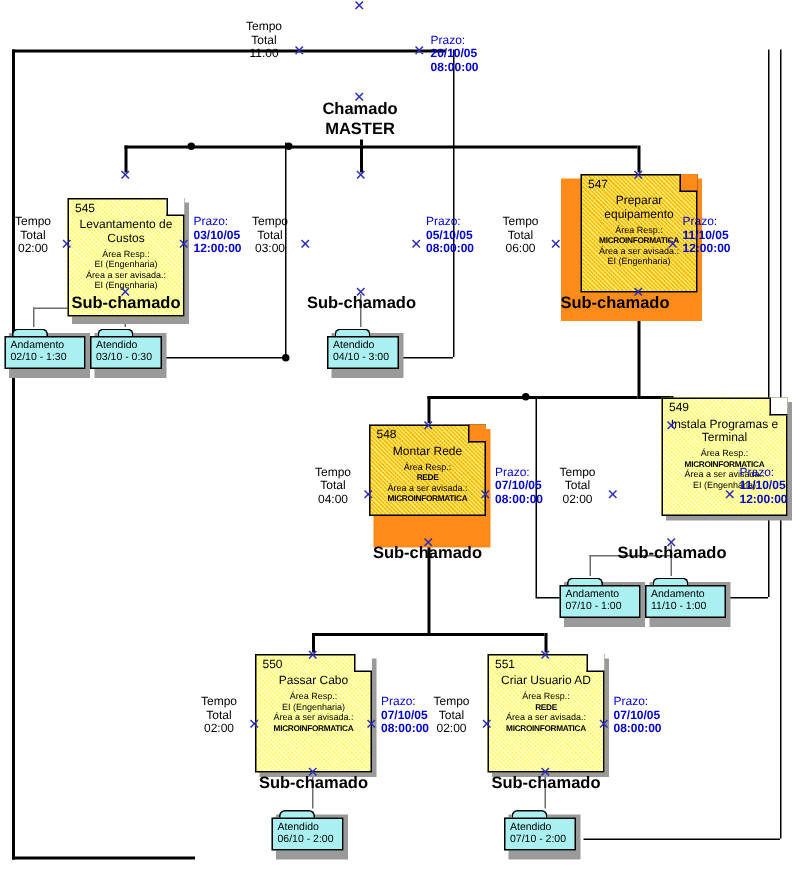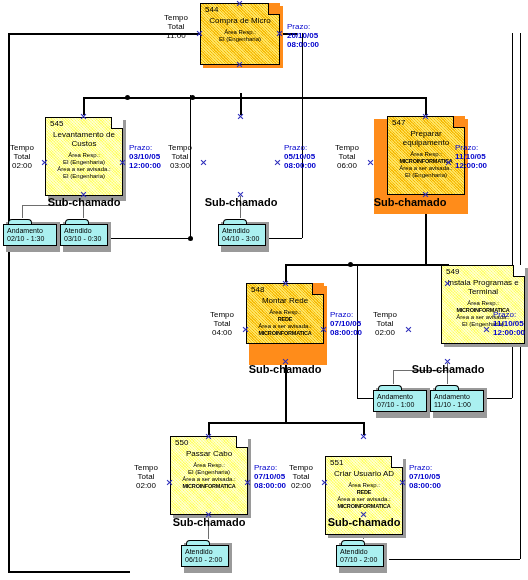--- a/index.html
+++ b/index.html
@@ -119,48 +119,40 @@
   <div class="ln thick h" style="left:208px; top:422px; width:155px;"></div>
   <div class="ln thick v" style="left:208px; top:422px; height:13px;"></div>
   <div class="ln thick v" style="left:363px; top:422px; height:13px;"></div>
 
   <div class="ln v gray" style="left:208px; top:516px; height:23px;"></div>
   <div class="ln v gray" style="left:363px; top:516px; height:23px;"></div>
   <div class="ln h" style="left:389px; top:559px; width:131px;"></div>
   <div class="ln v" style="left:520px; top:33px;  height:526px;"></div>
   <div class="ln h" style="left:8px;   top:571px; width:0px;"></div>
 
-  <div class="node master" style="left:200px;top:3px;width:80px;height:62px;">
-    <div class="shadowbox"></div>
-    <div class="body" style="height:62px;">
-      <div class="notch filled"></div>
-      <div class="idnum">544</div>
-      <div class="title">Compra de Micro</div>
-      <div class="meta">
-        <span>Área Resp.:</span><br>
-        <span>EI (Engenharia)</span>
-      </div>
-    </div>
-  </div>
   <div class="port" style="left:196px;top:30px;"></div>
   <div class="port" style="left:276px;top:30px;"></div>
   <div class="port" style="left:236px;top:0px;"></div>
   <div class="port" style="left:236px;top:61px;"></div>
+  <div class="caption two" style="left:190px;top:67px;width:100px;">
+    <span>Chamado</span><br>
+    <span>MASTER</span>
+  </div>
   <div class="tempo" style="left:155px;top:13px;width:42px;">
     <span>Tempo</span><br>
     <span>Total</span><br>
     <span class="val">11:00</span>
   </div>
   <div class="prazo" style="left:287px;top:22px;width:48px;">
     <span class="lbl">Prazo:</span><br>
     <span class="d">20/10/05</span><br>
     <span class="d">08:00:00</span>
   </div>
 
-  <div class="node" style="left:45px;top:117px;width:78px;height:81px;">
+  <div class="node" style="left:45px;top:132px;width:78px;height:81px;">
     <div class="shadowbox"></div>
     <div class="body" style="height:79px;">
       <div class="notch"></div>
       <div class="idnum">545</div>
       <div class="title">Levantamento de Custos</div>
       <div class="meta">
         <span>Área Resp.:</span><br>
         <span>EI (Engenharia)</span><br>
         <span>Área a ser avisada.:</span><br>
         <span>EI (Engenharia)</span>
@@ -324,21 +316,21 @@
     <span>Tempo</span><br>
     <span>Total</span><br>
     <span class="val">02:00</span>
   </div>
   <div class="prazo" style="left:254px;top:463px;width:48px;">
     <span class="lbl">Prazo:</span><br>
     <span class="d">07/10/05</span><br>
     <span class="d">08:00:00</span>
   </div>
 
-  <div class="node" style="left:325px;top:436px;width:78px;height:79px;margin-top:20px;">
+  <div class="node" style="left:325px;top:436px;width:78px;height:79px;">
     <div class="shadowbox"></div>
     <div class="body" style="height:79px;">
       <div class="notch"></div>
       <div class="idnum">551</div>
       <div class="title">Criar Usuario AD</div>
       <div class="meta">
         <span>Área Resp.:</span><br>
         <span class="strong">REDE</span><br>
         <span>Área a ser avisada.:</span><br>
         <span class="strong">MICROINFORMATICA</span>

